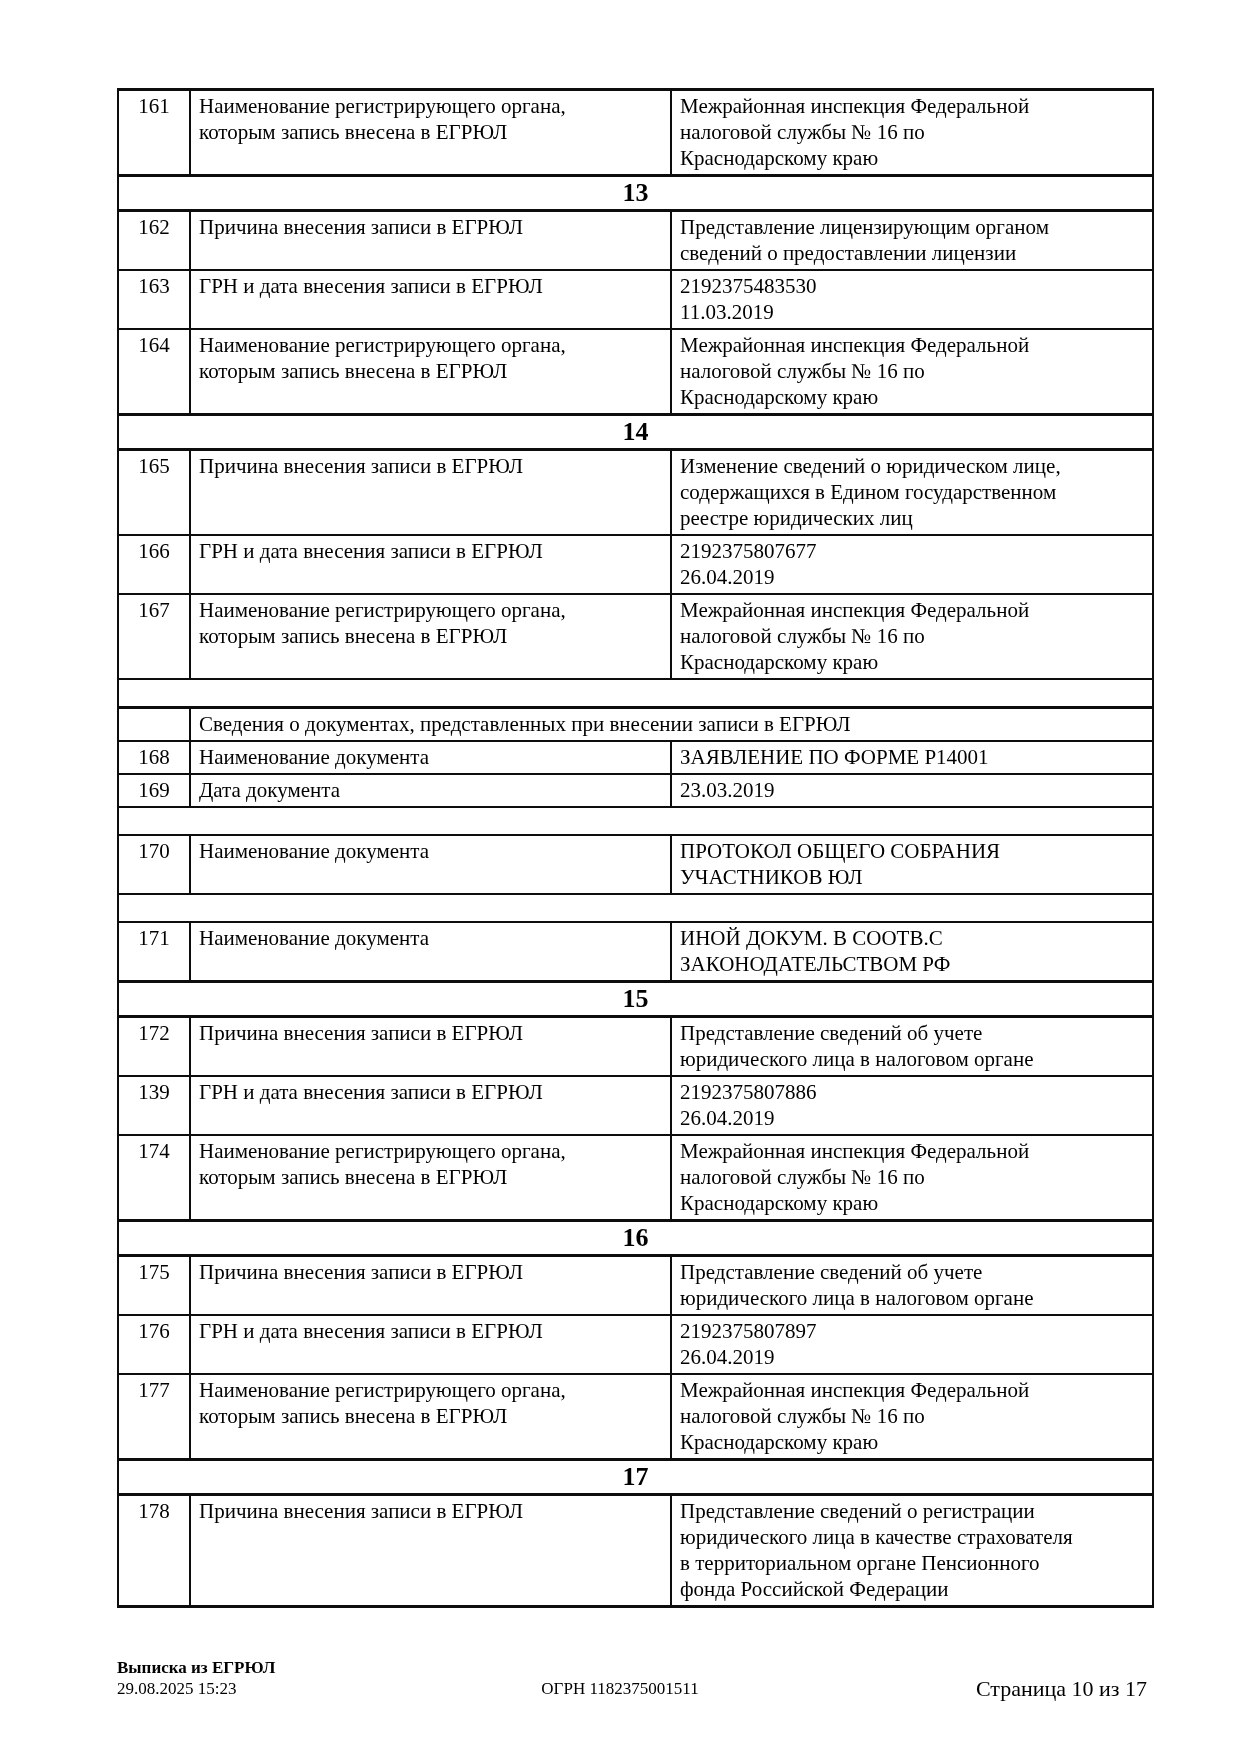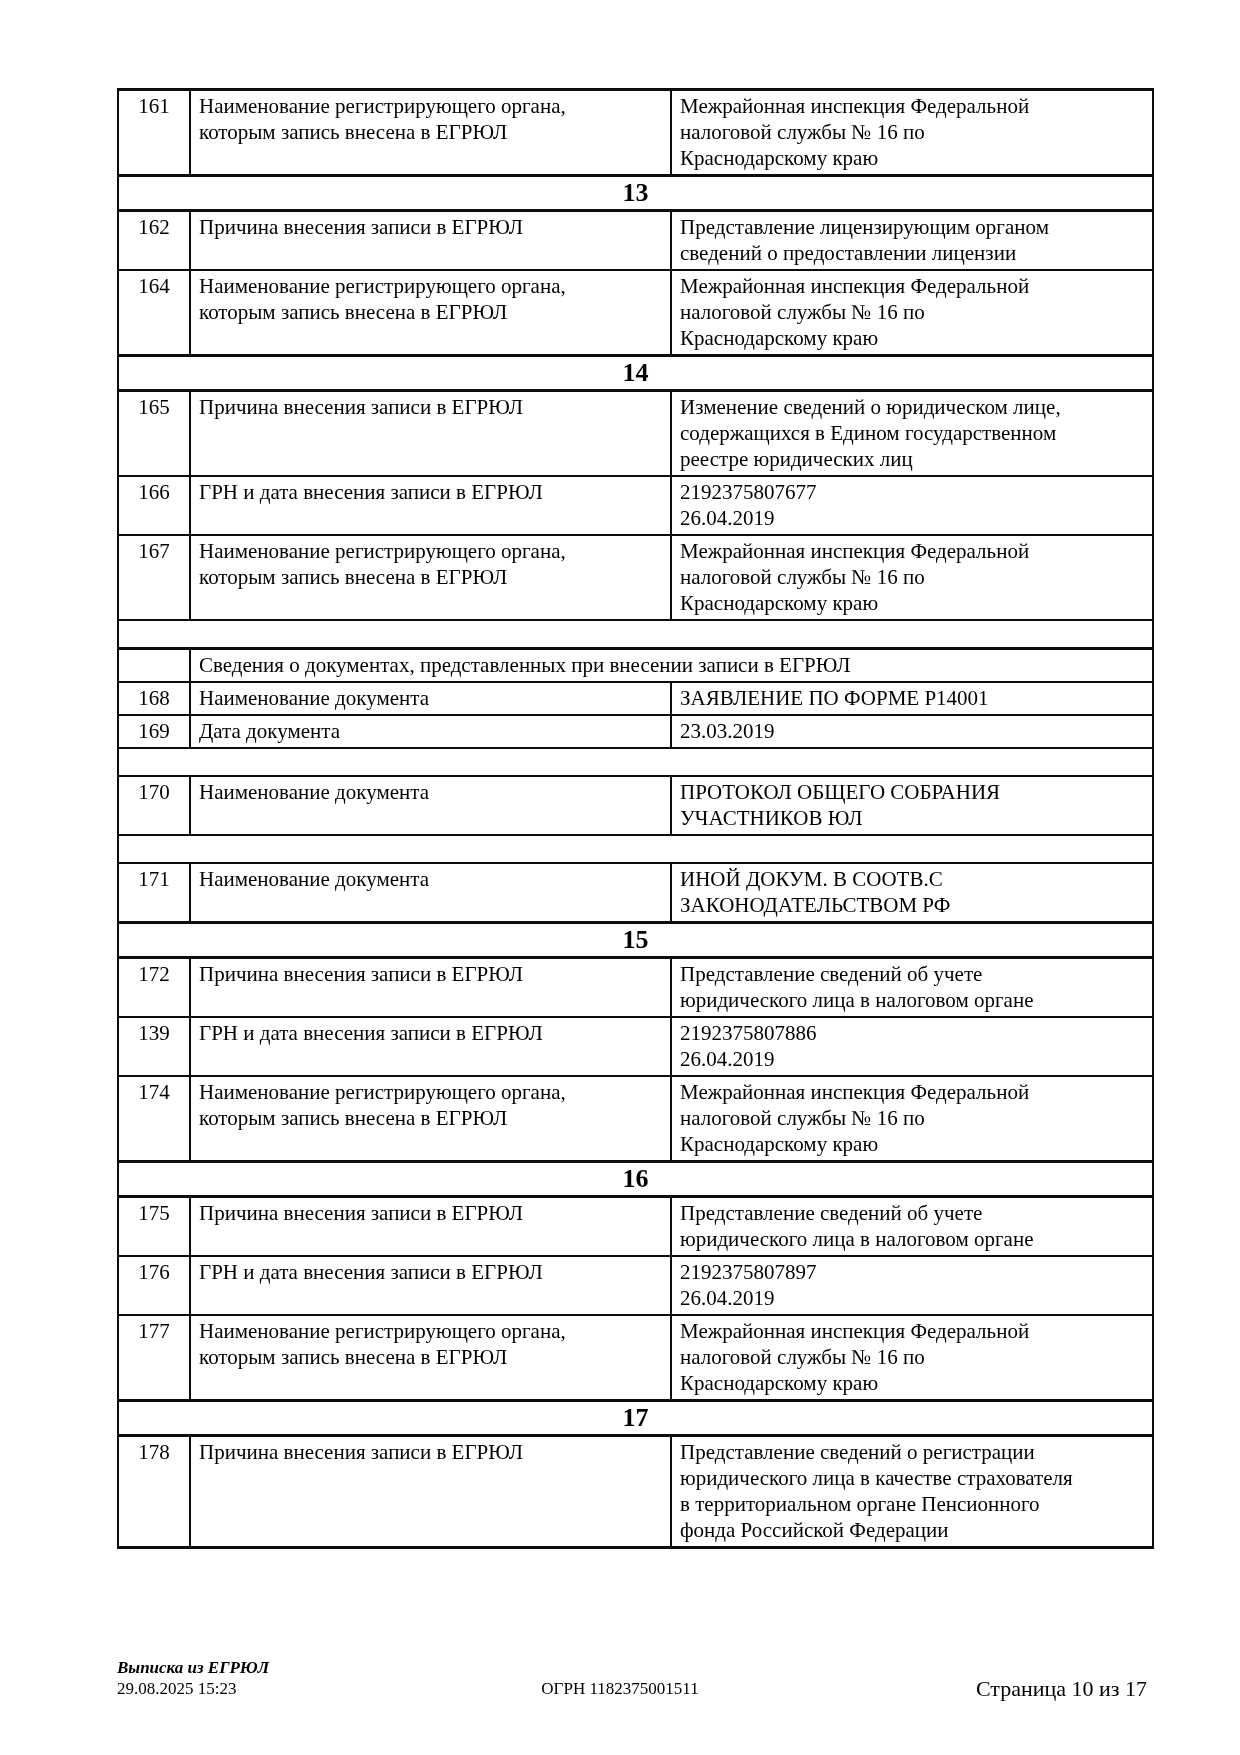--- a/index.html
+++ b/index.html
@@ -72,21 +72,21 @@
   tr:last-child td  { border-bottom-width: 3px; }
 
   
   .footer-left {
     position: absolute;
     left: 117px;
     top: 1657px;
     font-size: 17px;
     line-height: 21px;
   }
-  .footer-title { font-weight: bold; font-style: italic; }
+  .footer-title { font-weight: bold; }
   .footer-center {
     position: absolute;
     left: 0;
     top: 1678px;
     width: 1240px;
     text-align: center;
     font-size: 17px;
     line-height: 21px;
   }
   .footer-right {
@@ -120,20 +120,26 @@
         <tr class="r-section">
           <td class="c-section" colspan="3">13</td>
         </tr>
         <tr class="r-entry">
           <td class="c-num">162</td>
           <td class="c-label">Причина внесения записи в ЕГРЮЛ</td>
           <td class="c-value">Представление лицензирующим органом
 сведений о предоставлении лицензии</td>
         </tr>
         <tr class="r-entry">
+          <td class="c-num">163</td>
+          <td class="c-label">ГРН и дата внесения записи в ЕГРЮЛ</td>
+          <td class="c-value">2192375483530
+11.03.2019</td>
+        </tr>
+        <tr class="r-entry">
           <td class="c-num">164</td>
           <td class="c-label">Наименование регистрирующего органа,
 которым запись внесена в ЕГРЮЛ</td>
           <td class="c-value">Межрайонная инспекция Федеральной
 налоговой службы № 16 по
 Краснодарскому краю</td>
         </tr>
         <tr class="r-section">
           <td class="c-section" colspan="3">14</td>
         </tr>

